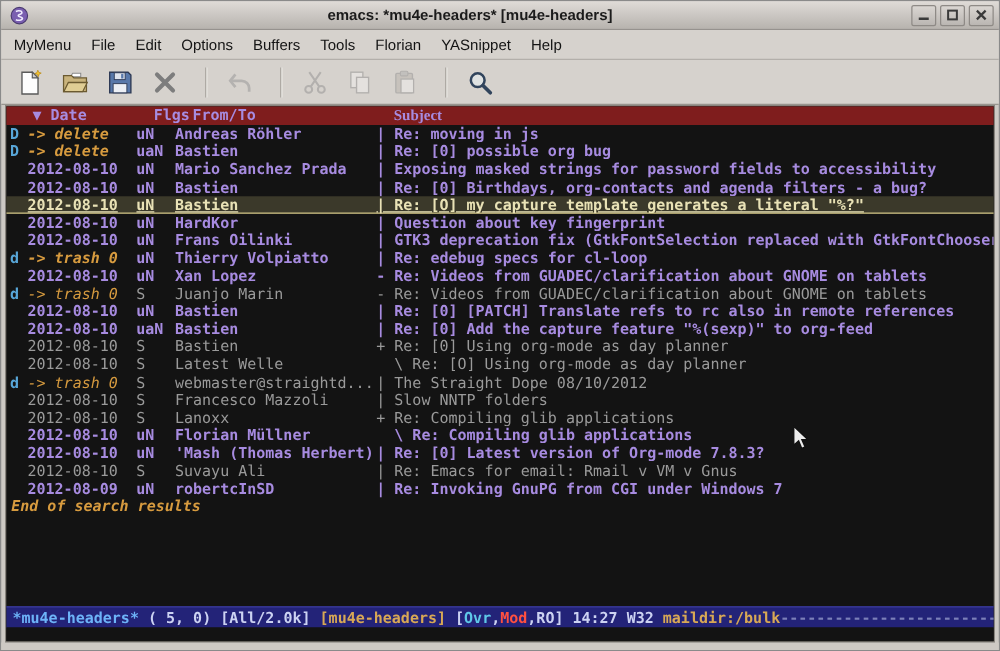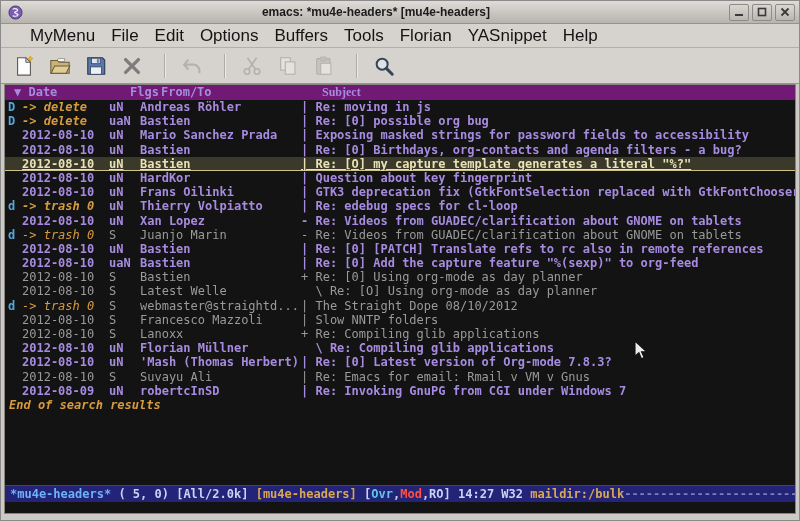--- a/index.html
+++ b/index.html
@@ -32,22 +32,22 @@
     background:linear-gradient(#dad6d2,#bab6b2);
     border:1px solid #8e8a86; border-radius:2px;
     display:flex; align-items:center; justify-content:center;
     padding:0;
   }
   .win-btn svg { width:10px; height:10px; }
   
   .menubar {
     height:24px; flex:0 0 24px; background:#d6d2cd;
     border-bottom:1px solid #b3afaa;
-    display:flex; align-items:center; padding:0 21px;
-    font-size:17px; color:#141414;
+    display:flex; align-items:center; padding:0 2px;
+    font-size:12px; color:#141414;
   }
   .menu-item { padding:3px 8px; white-space:nowrap; cursor:default; }
   
   .toolbar {
     height:36px; flex:0 0 36px; background:#d6d2cd;
     border-bottom:1px solid #99958f;
     display:flex; align-items:center; padding:0 8px;
   }
   .tb-btn {
     width:30px; height:30px; margin-right:6px; border:none; background:transparent;
@@ -63,24 +63,24 @@
   
   .frame { flex:1 1 auto; padding:0 3px; display:flex; min-height:0; }
   .editor {
     flex:1; background:#131313; border:1px solid #88847e;
     display:flex; flex-direction:column; min-height:0;
     font-family:"DejaVu Sans Mono", monospace; font-size:12px;
     overflow:hidden;
   }
   .header-line {
     flex:0 0 15px; height:15px; line-height:15px;
-    background:#701a75; color:#a78be0; font-weight:bold;
-    display:flex; padding-left:9px; white-space:pre;
-  }
-  .h-date { width:97px; } .h-flags { width:31px;margin-left:19px; } .h-from { width:161px; }
+    background:#7f1d1d; color:#a78be0; font-weight:bold;
+    display:flex; padding-left:21px; white-space:pre;
+  }
+  .h-date { width:97px; } .h-flags { width:31px; } .h-from { width:161px; }
   .h-subject { flex:1;font-family:Liberation Serif, serif; }
   .list { flex:0 0 auto; }
   .row {
     height:14.2px; line-height:14.2px; display:flex;
     padding-left:3px; white-space:pre; cursor:default;
   }
   .c-mark  { width:14px; color:#58a6d8; font-weight:bold; flex:0 0 auto; }
   .c-date  { width:87px; flex:0 0 auto; overflow:hidden; }
   .c-flags { width:31px; flex:0 0 auto; overflow:hidden; }
   .c-from  { width:161px; flex:0 0 auto; overflow:hidden; }

